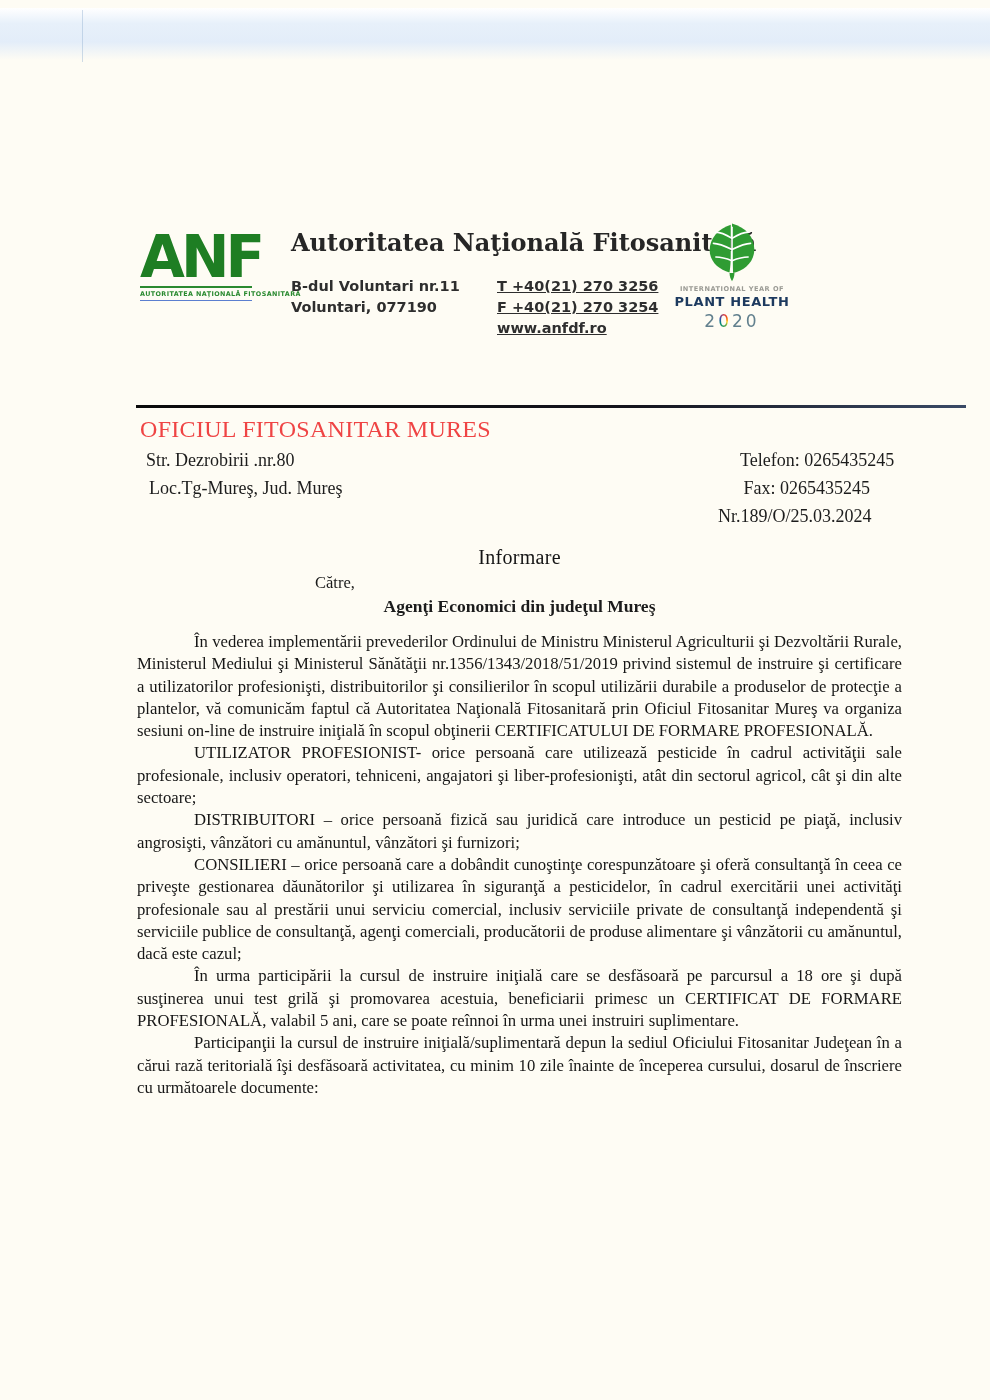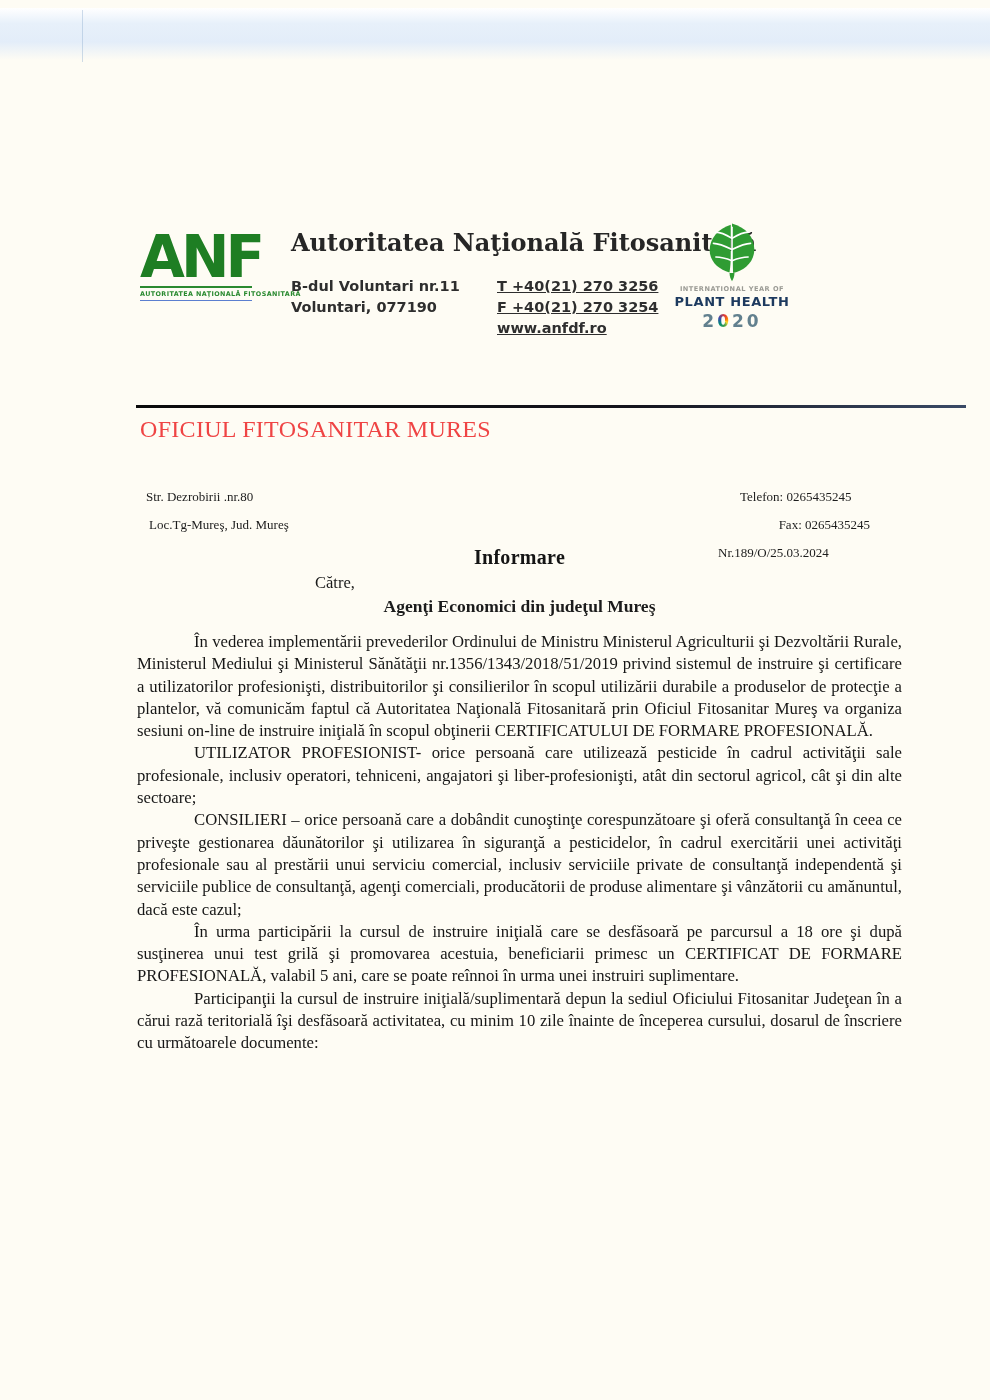--- a/index.html
+++ b/index.html
@@ -45,49 +45,49 @@
   .iyph svg{display:block;margin:0 auto;}
   .iyph-line1{
     font-family:"DejaVu Sans", sans-serif;font-size:6.6px;font-weight:700;color:#9a9a94;
     letter-spacing:.5px;margin-top:3px;white-space:nowrap;
   }
   .iyph-line2{
     font-family:"DejaVu Sans", sans-serif;font-size:13px;font-weight:800;color:#1d3a5f;
     letter-spacing:.6px;margin-top:1px;white-space:nowrap;
   }
   .iyph-year{
-    font-family:"DejaVu Sans", sans-serif;font-size:17px;font-weight:700;color:#62808e;
+    font-family:"DejaVu Sans", sans-serif;font-size:17px;font-weight:400;color:#62808e;
     letter-spacing:3px;margin-top:2px;
   }
   .iyph-year .y-color{
     background:conic-gradient(#e53935,#fb8c00,#fdd835,#43a047,#00897b,#3949ab,#e53935);
     -webkit-background-clip:text;background-clip:text;color:transparent;
   }
 
   .head-rule{
     position:absolute;left:136px;top:405px;width:830px;height:3px;
     background:linear-gradient(90deg,#0a0a0a 0%,#14141c 60%,#3a4a66 100%);
   }
 
   
   .office-name{
     position:absolute;left:140px;top:416px;font-size:24px;letter-spacing:.3px;color:#ef4444;
     white-space:nowrap;
   }
-  .meta{position:absolute;font-size:13px;color:#1c1c1c;white-space:nowrap;margin-top:39px;}
+  .meta{position:absolute;font-size:18px;color:#1c1c1c;white-space:nowrap;}
   .m-street{left:146px;top:450px;}
   .m-tel{left:740px;top:450px;width:140px;}
   .m-city{left:149px;top:478px;}
   .m-fax{left:740px;top:478px;width:130px;text-align:right;}
   .m-nr{left:718px;top:506px;}
 
   
   .doc-title{
     position:absolute;left:137px;top:546px;width:765px;text-align:center;
-    font-size:20px;font-weight:700;letter-spacing:.3px;color:#141414;
+    font-size:20px;font-weight:400;letter-spacing:.3px;color:#141414;
   }
   .salutation{position:absolute;left:315px;top:573px;font-size:16.5px;}
   .addressee{
     position:absolute;left:137px;top:596px;width:765px;text-align:center;
     font-size:17.5px;font-weight:700;
   }
 
   
   .body-col{
     position:absolute;left:137px;top:631px;width:765px;
@@ -157,18 +157,19 @@
   <div class="meta m-fax">Fax: 0265435245</div>
   <div class="meta m-nr">Nr.189/O/25.03.2024</div>
 
   <div class="doc-title">Informare</div>
   <div class="salutation">Către,</div>
   <div class="addressee">Agenţi Economici din judeţul Mureş</div>
 
   <div class="body-col">
     <p>În vederea implementării prevederilor Ordinului de Ministru Ministerul Agriculturii şi Dezvoltării Rurale, Ministerul Mediului şi Ministerul Sănătăţii nr.1356/1343/2018/51/2019 privind sistemul de instruire şi certificare a utilizatorilor profesionişti, distribuitorilor şi consilierilor în scopul utilizării durabile a produselor de protecţie a plantelor, vă comunicăm faptul că Autoritatea Naţională Fitosanitară prin Oficiul Fitosanitar Mureş va organiza sesiuni on-line de instruire iniţială în scopul obţinerii CERTIFICATULUI DE FORMARE PROFESIONALĂ.</p>
     <p>UTILIZATOR PROFESIONIST- orice persoană care utilizează pesticide în cadrul activităţii sale profesionale, inclusiv operatori, tehniceni, angajatori şi liber-profesionişti, atât din sectorul agricol, cât şi din alte sectoare;</p>
+    <p>DISTRIBUITORI – orice persoană fizică sau juridică care introduce un pesticid pe piaţă, inclusiv angrosişti, vânzători cu amănuntul, vânzători şi furnizori;</p>
     <p>CONSILIERI – orice persoană care a dobândit cunoştinţe corespunzătoare şi oferă consultanţă în ceea ce priveşte gestionarea dăunătorilor şi utilizarea în siguranţă a pesticidelor, în cadrul exercitării unei activităţi profesionale sau al prestării unui serviciu comercial, inclusiv serviciile private de consultanţă independentă şi serviciile publice de consultanţă, agenţi comerciali, producătorii de produse alimentare şi vânzătorii cu amănuntul, dacă este cazul;</p>
     <p>În urma participării la cursul de instruire iniţială care se desfăsoară pe parcursul a 18 ore şi după susţinerea unui test grilă şi promovarea acestuia, beneficiarii primesc un CERTIFICAT DE FORMARE PROFESIONALĂ, valabil 5 ani, care se poate reînnoi în urma unei instruiri suplimentare.</p>
     <p>Participanţii la cursul de instruire iniţială/suplimentară depun la sediul Oficiului Fitosanitar Judeţean în a cărui rază teritorială îşi desfăsoară activitatea, cu minim 10 zile înainte de începerea cursului, dosarul de înscriere cu următoarele documente:</p>
   </div>
 
 </div>
 
 </body></html>

